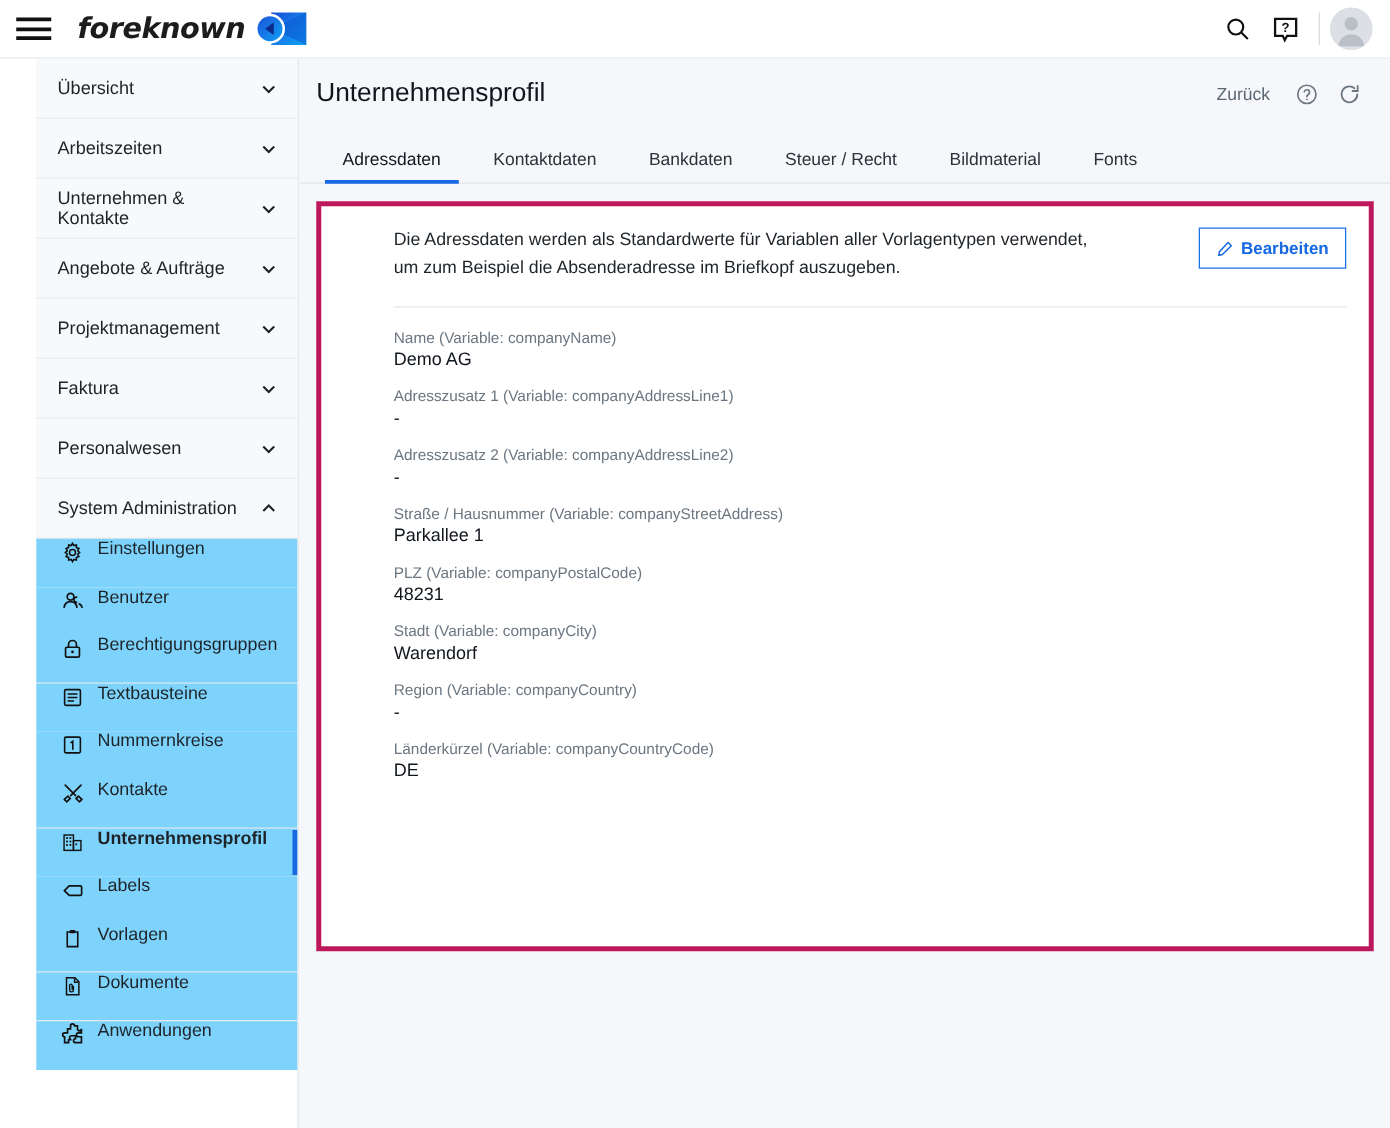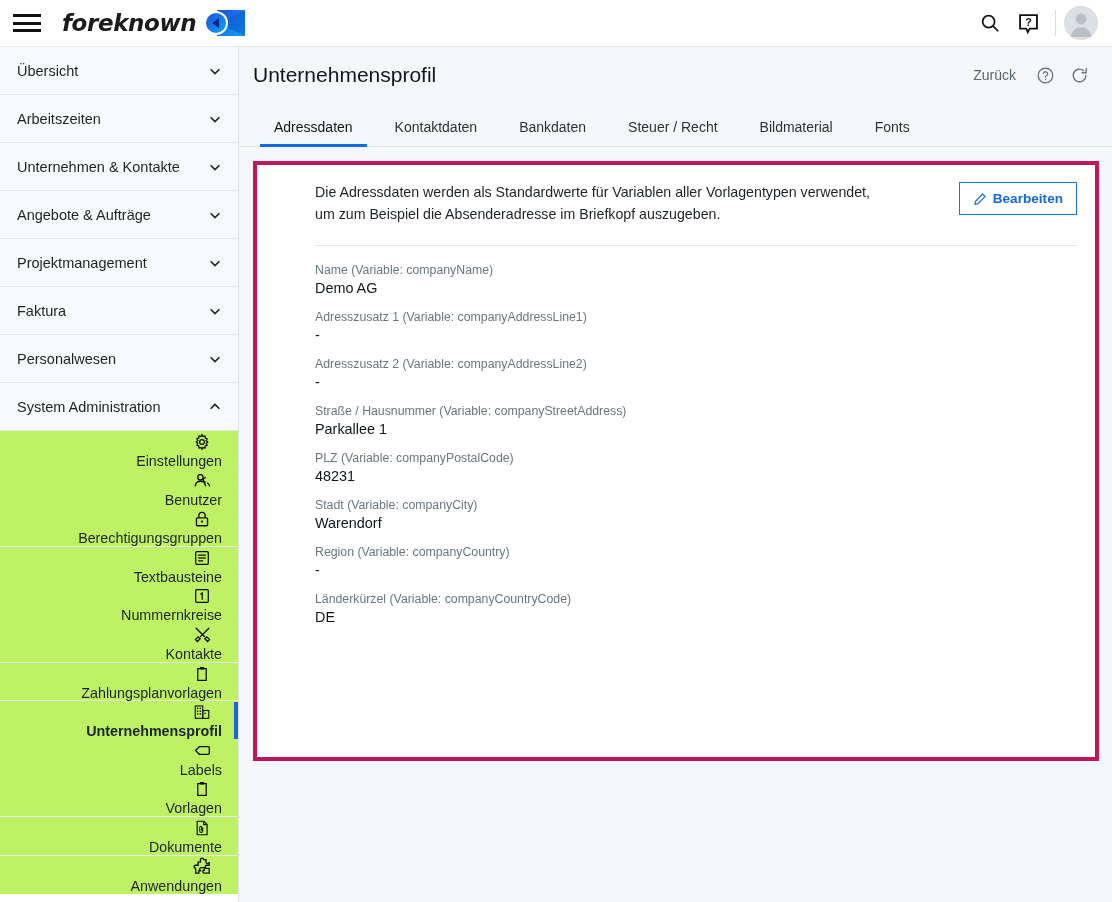--- a/index.html
+++ b/index.html
@@ -50,38 +50,39 @@
     display:flex; align-items:flex-end; justify-content:center; overflow:hidden;
   }
 
   
   .sidebar {
     position: absolute; top: 47px; left: 0;
     width: 239px; height: 855px;
     background: #ffffff;
     border-right: 1px solid #dfe3e7;
     overflow: hidden;
+    padding-left: 29px;
   }
   .nav-group {
     height: 48px;
     display: flex; align-items: center;
     padding: 0 16px 0 17px;
     background: #f8f9fa;
     border-bottom: 1px solid #e6e9ec;
     cursor: pointer;
   }
   .nav-group .lbl { font-size: 14.5px; color: #1d2328; flex: 1; }
   .chev { width: 14px; height: 14px; flex: 0 0 auto; }
 
   .nav-item {
     height: 38.6px;
-    display: flex; align-items: flex-end;
+    display: flex; align-items: flex-start;
     padding: 0 16px 0 18px;
-    background: #bef264;
-    cursor: pointer; position: relative; flex-direction: column;
+    background: #7dd3fc;
+    cursor: pointer; position: relative;
   }
   .nav-item .ico {
     width: 22px; height: 22px; flex: 0 0 22px;
     display:flex; align-items:center; justify-content:center;
     margin-right: 9px; color: #111;
   }
   .nav-item .lbl { font-size: 14.3px; color: #1d2328; }
   .nav-item.sep-below { border-bottom: 1px solid #e6e9ec; }
   .nav-item.active .lbl { font-weight: 700; }
   .nav-item.active::after {
@@ -318,29 +319,20 @@
       <svg width="19" height="19" viewBox="0 0 24 24" fill="none" stroke="#111" stroke-width="1.7" stroke-linecap="round">
         <path d="M4 4 L14.5 14.5"></path>
         <path d="M20 4 L9.5 14.5"></path>
         <path d="M3.2 18.4 L6.6 15 L9 17.4 L5.6 20.8 Z"></path>
         <path d="M20.8 18.4 L17.4 15 L15 17.4 L18.4 20.8 Z"></path>
       </svg>
     </span>
     <span class="lbl">Kontakte</span>
   </div>
 
-  <div class="nav-item sep-below">
-    <span class="ico">
-      <svg width="18" height="18" viewBox="0 0 24 24" fill="none" stroke="#111" stroke-width="1.7">
-        <path d="M6.4 4.8 H17.6 V20.4 H6.4 Z"></path>
-        <rect x="9.2" y="2.6" width="5.6" height="3.4" rx="0.7" fill="#111" stroke="none"></rect>
-      </svg>
-    </span>
-    <span class="lbl">Zahlungsplanvorlagen</span>
-  </div>
 
   <div class="nav-item active">
     <span class="ico">
       <svg width="18" height="18" viewBox="0 0 24 24" fill="none" stroke="#111" stroke-width="1.5">
         <rect x="3" y="4" width="10" height="16.4"></rect>
         <rect x="13" y="10" width="8" height="10.4"></rect>
         <rect x="5.2" y="6.3" width="1.9" height="1.9" fill="#111" stroke="none"></rect>
         <rect x="8.8" y="6.3" width="1.9" height="1.9" fill="#111" stroke="none"></rect>
         <rect x="5.2" y="10" width="1.9" height="1.9" fill="#111" stroke="none"></rect>
         <rect x="8.8" y="10" width="1.9" height="1.9" fill="#111" stroke="none"></rect>

